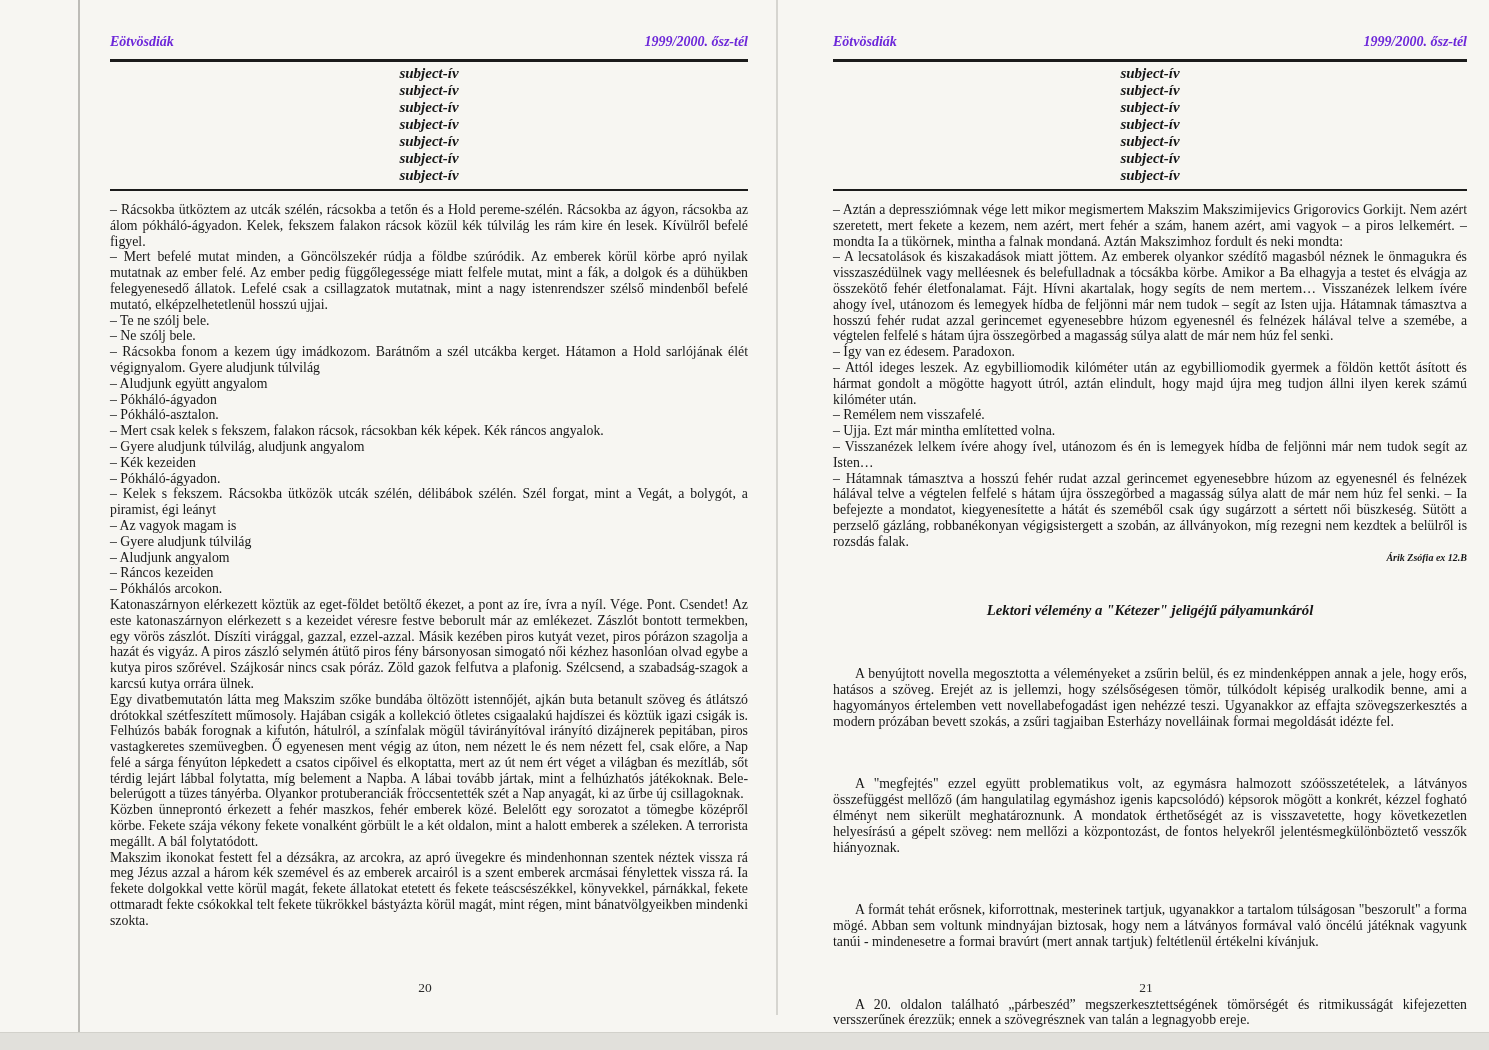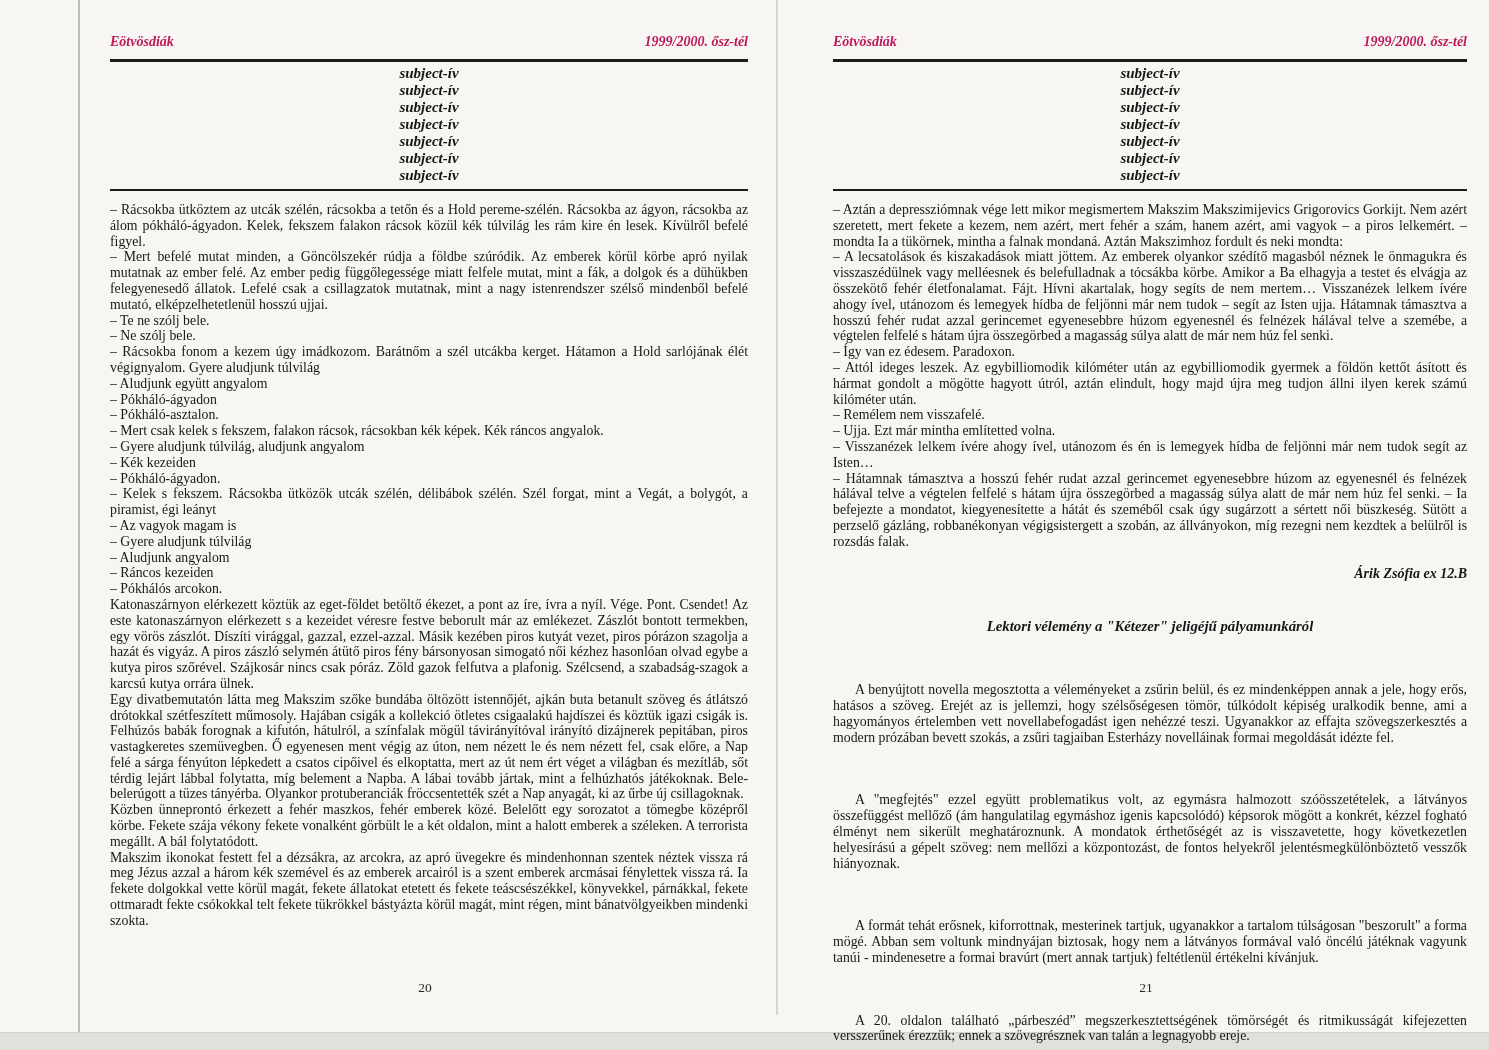--- a/index.html
+++ b/index.html
@@ -15,33 +15,33 @@
   .fold-line{position:absolute;width:2px;background:#bdbcb7;}
   .fold-line.left{left:78px;top:0;height:1050px;}
   .fold-line.mid{left:776px;top:0;height:1015px;background:#d6d5d0;width:2px;}
   .bottom-band{position:absolute;left:0;right:0;bottom:0;height:17px;background:#e1e0db;border-top:1px solid #d2d1cb;}
 
   .page{position:absolute;top:34px;}
   .page.left{left:110px;width:638px;}
   .page.right{left:833px;width:634px;}
 
   .running-head{display:flex;justify-content:space-between;align-items:baseline;
-    font-style:italic;font-weight:bold;font-size:14px;color:#be185d;gap:10px;}
+    font-style:italic;font-weight:bold;font-size:14px;color:#6d28d9;gap:10px;}
 
   .band{margin-top:9px;border-top:3px solid #1c1c1c;border-bottom:2px solid #1c1c1c;
     display:flex;justify-content:space-between;align-items:center;
     padding:3px 2px 5px 2px;flex-direction:column;}
   .band-item{font-weight:bold;font-style:italic;font-size:15px;color:#161616;}
 
   .body{margin-top:11px;font-size:13.8px;line-height:15.8px;text-align:justify;color:#171717;}
   .para{margin:0;padding:0;text-align:justify;}
   .para.dialog{}
   .para.flush{}
   .para.indent{text-indent:1.6em;margin-top:47px;}
-  .para.author{text-align:right;font-weight:bold;font-style:italic;font-size:14px;margin-top:16px;}
+  .para.author{text-align:right;font-weight:bold;font-style:italic;font-size:10px;margin-top:0;}
   .para.title{text-align:center;font-weight:bold;font-style:italic;font-size:14.8px;
     margin-top:38px;margin-bottom:18px;text-indent:0;}
 
   .pagenum{position:absolute;left:0;right:8px;top:946px;text-align:center;
     font-size:13.5px;color:#2a2a2a;}
 </style>
 </head>
 <body>
 
 <div class="canvas">

